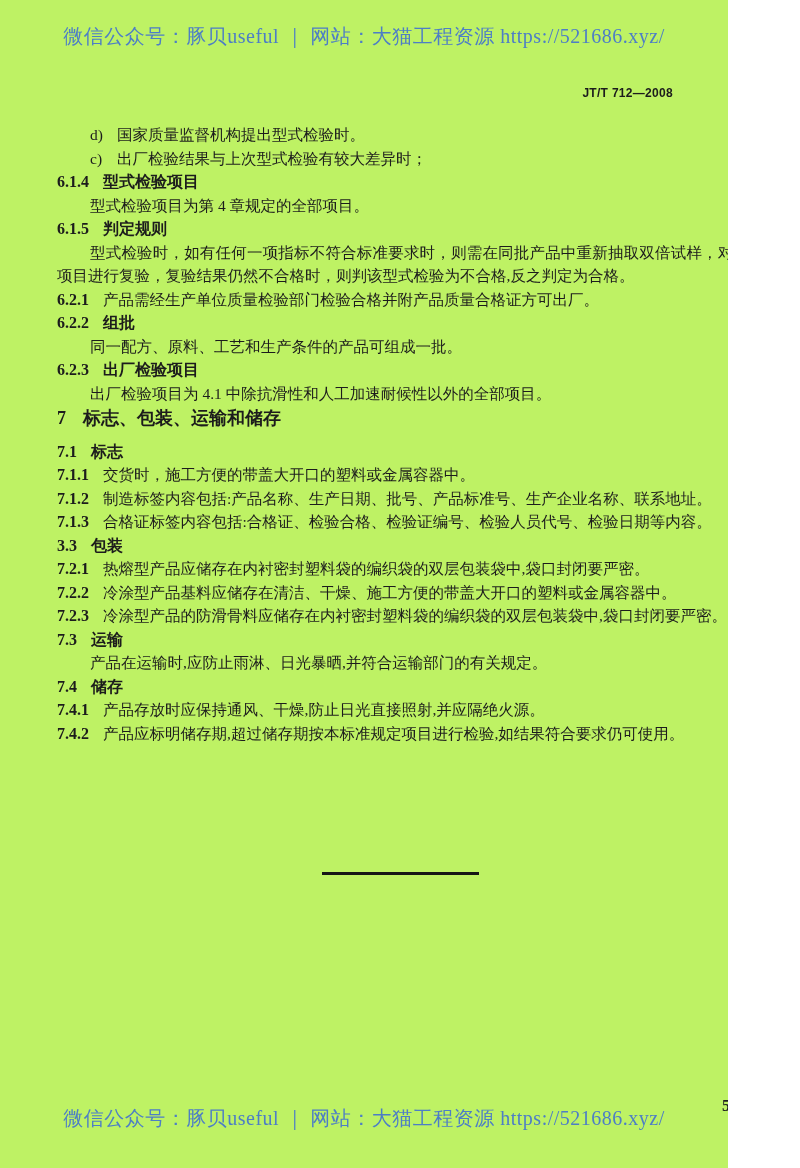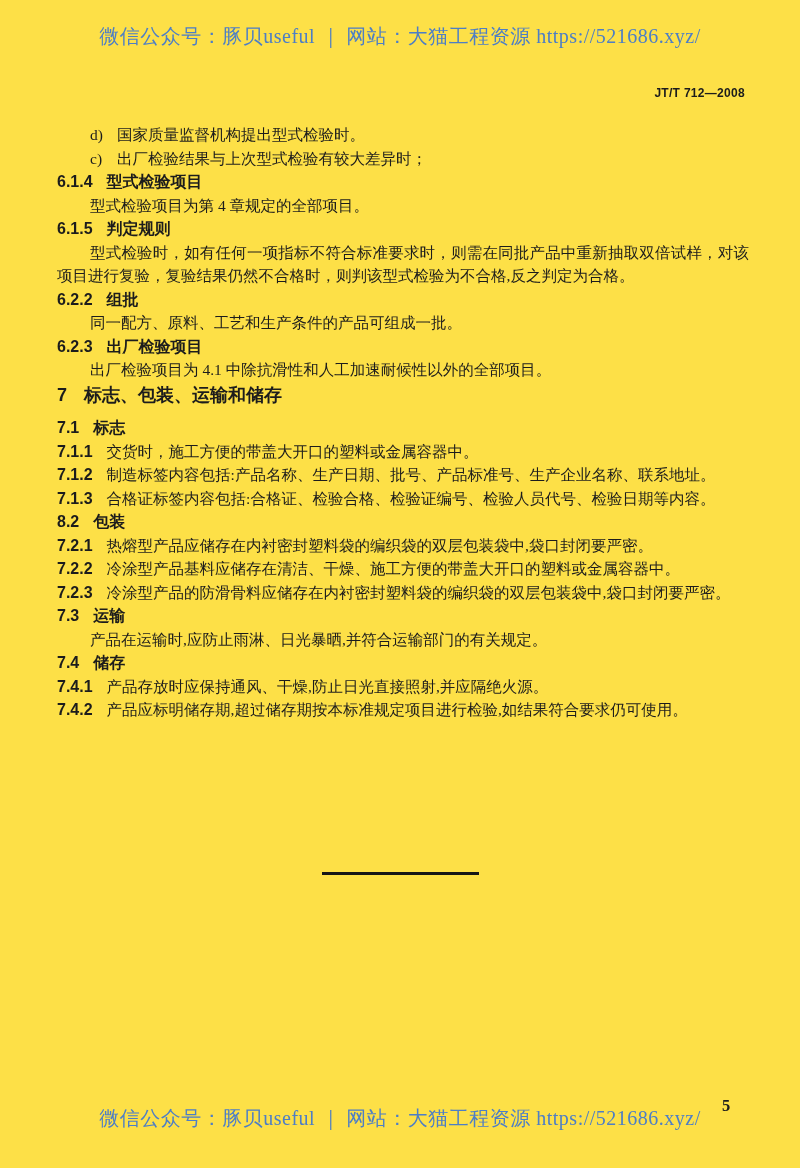--- a/index.html
+++ b/index.html
@@ -1,19 +1,19 @@
 <!DOCTYPE html>
 <html><head>
 <meta charset="utf-8">
 <style>
   html,body { margin:0; padding:0; background:#ffffff; }
   .page {
     position:relative;
-    width:800px; height:1168px;
-    background:#fde047;
+    width:728px; height:1168px;
+    background:#bef264;
     overflow:hidden;
     font-family:"Liberation Serif", serif;
     color:#1c1c1c;
   }
   .watermark {
     position:absolute; left:0; right:0;
     text-align:center;
     font-size:20px;
     line-height:28px;
     letter-spacing:0.5px;
@@ -38,21 +38,21 @@
   .content {
     position:absolute;
     top:123px; left:57px;
     width:692px;
     font-size:15.5px;
     line-height:23.5px;
     text-align:justify;
   }
   .blk { margin:0; }
   .blk .num, .blk .marker {
-    font-family:Liberation Sans, sans-serif;
+    font-family:Liberation Serif, serif;
     font-weight:bold;
   }
   
   .list { padding-left:60px; text-indent:0; text-align:left; }
   .list .marker {
     display:inline-block;
     width:27px;
     margin-left:-27px;
     font-weight:normal;
     font-family:"Liberation Serif", serif;
@@ -94,30 +94,31 @@
 
   <div class="doc-number">JT/T 712—2008</div>
 
   <main class="content">
       <div class="blk list"><span class="marker">d)</span><span class="txt">国家质量监督机构提出型式检验时。</span></div>
       <div class="blk list"><span class="marker">c)</span><span class="txt">出厂检验结果与上次型式检验有较大差异时；</span></div>
       <div class="blk h2"><span class="num">6.1.4</span><span class="txt">型式检验项目</span></div>
       <div class="blk p"><span class="txt">型式检验项目为第 4 章规定的全部项目。</span></div>
       <div class="blk h2"><span class="num">6.1.5</span><span class="txt">判定规则</span></div>
       <div class="blk p"><span class="txt">型式检验时，如有任何一项指标不符合标准要求时，则需在同批产品中重新抽取双倍试样，对该项目进行复验，复验结果仍然不合格时，则判该型式检验为不合格,反之判定为合格。</span></div>
+      <div class="blk pnum"><span class="num">6.2.1</span><span class="txt">产品需经生产单位质量检验部门检验合格并附产品质量合格证方可出厂。</span></div>
       <div class="blk h2"><span class="num">6.2.2</span><span class="txt">组批</span></div>
       <div class="blk p"><span class="txt">同一配方、原料、工艺和生产条件的产品可组成一批。</span></div>
       <div class="blk h2"><span class="num">6.2.3</span><span class="txt">出厂检验项目</span></div>
       <div class="blk p"><span class="txt">出厂检验项目为 4.1 中除抗滑性和人工加速耐候性以外的全部项目。</span></div>
       <div class="blk h1"><span class="num">7</span><span class="txt">标志、包装、运输和储存</span></div>
       <div class="blk h2"><span class="num">7.1</span><span class="txt">标志</span></div>
       <div class="blk pnum"><span class="num">7.1.1</span><span class="txt">交货时，施工方便的带盖大开口的塑料或金属容器中。</span></div>
       <div class="blk pnum"><span class="num">7.1.2</span><span class="txt">制造标签内容包括:产品名称、生产日期、批号、产品标准号、生产企业名称、联系地址。</span></div>
       <div class="blk pnum"><span class="num">7.1.3</span><span class="txt">合格证标签内容包括:合格证、检验合格、检验证编号、检验人员代号、检验日期等内容。</span></div>
-      <div class="blk h2"><span class="num">8.2</span><span class="txt">包装</span></div>
+      <div class="blk h2"><span class="num">3.3</span><span class="txt">包装</span></div>
       <div class="blk pnum"><span class="num">7.2.1</span><span class="txt">热熔型产品应储存在内衬密封塑料袋的编织袋的双层包装袋中,袋口封闭要严密。</span></div>
       <div class="blk pnum"><span class="num">7.2.2</span><span class="txt">冷涂型产品基料应储存在清洁、干燥、施工方便的带盖大开口的塑料或金属容器中。</span></div>
       <div class="blk pnum"><span class="num">7.2.3</span><span class="txt">冷涂型产品的防滑骨料应储存在内衬密封塑料袋的编织袋的双层包装袋中,袋口封闭要严密。</span></div>
       <div class="blk h2"><span class="num">7.3</span><span class="txt">运输</span></div>
       <div class="blk p"><span class="txt">产品在运输时,应防止雨淋、日光暴晒,并符合运输部门的有关规定。</span></div>
       <div class="blk h2"><span class="num">7.4</span><span class="txt">储存</span></div>
       <div class="blk pnum"><span class="num">7.4.1</span><span class="txt">产品存放时应保持通风、干燥,防止日光直接照射,并应隔绝火源。</span></div>
       <div class="blk pnum"><span class="num">7.4.2</span><span class="txt">产品应标明储存期,超过储存期按本标准规定项目进行检验,如结果符合要求仍可使用。</span></div>
     </main>
 

